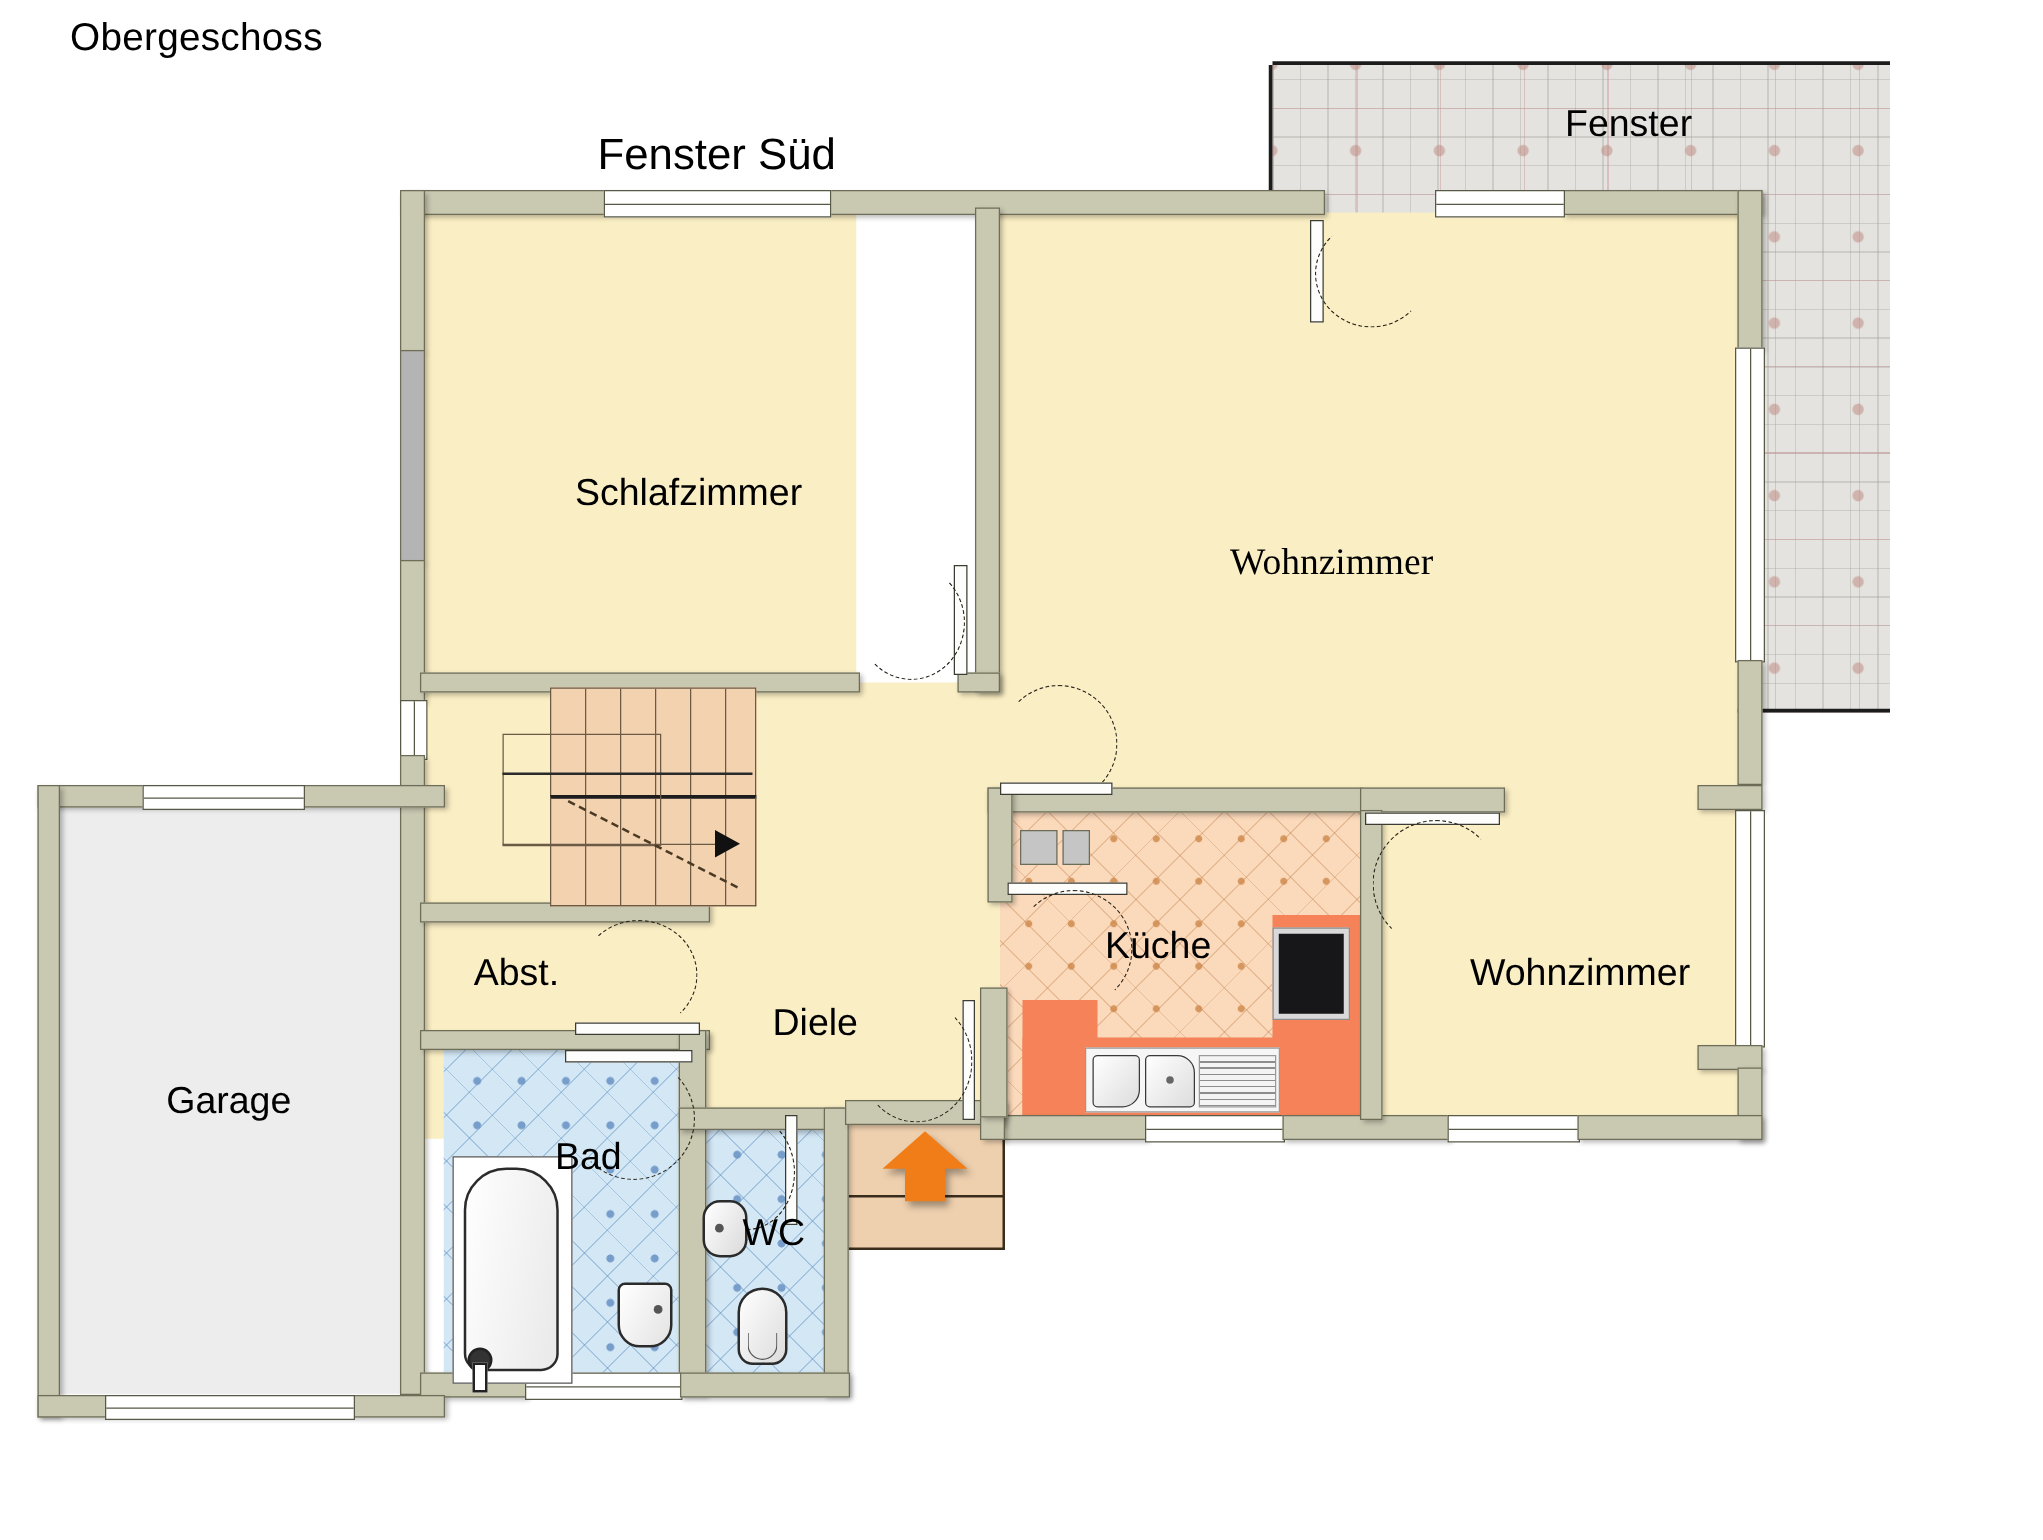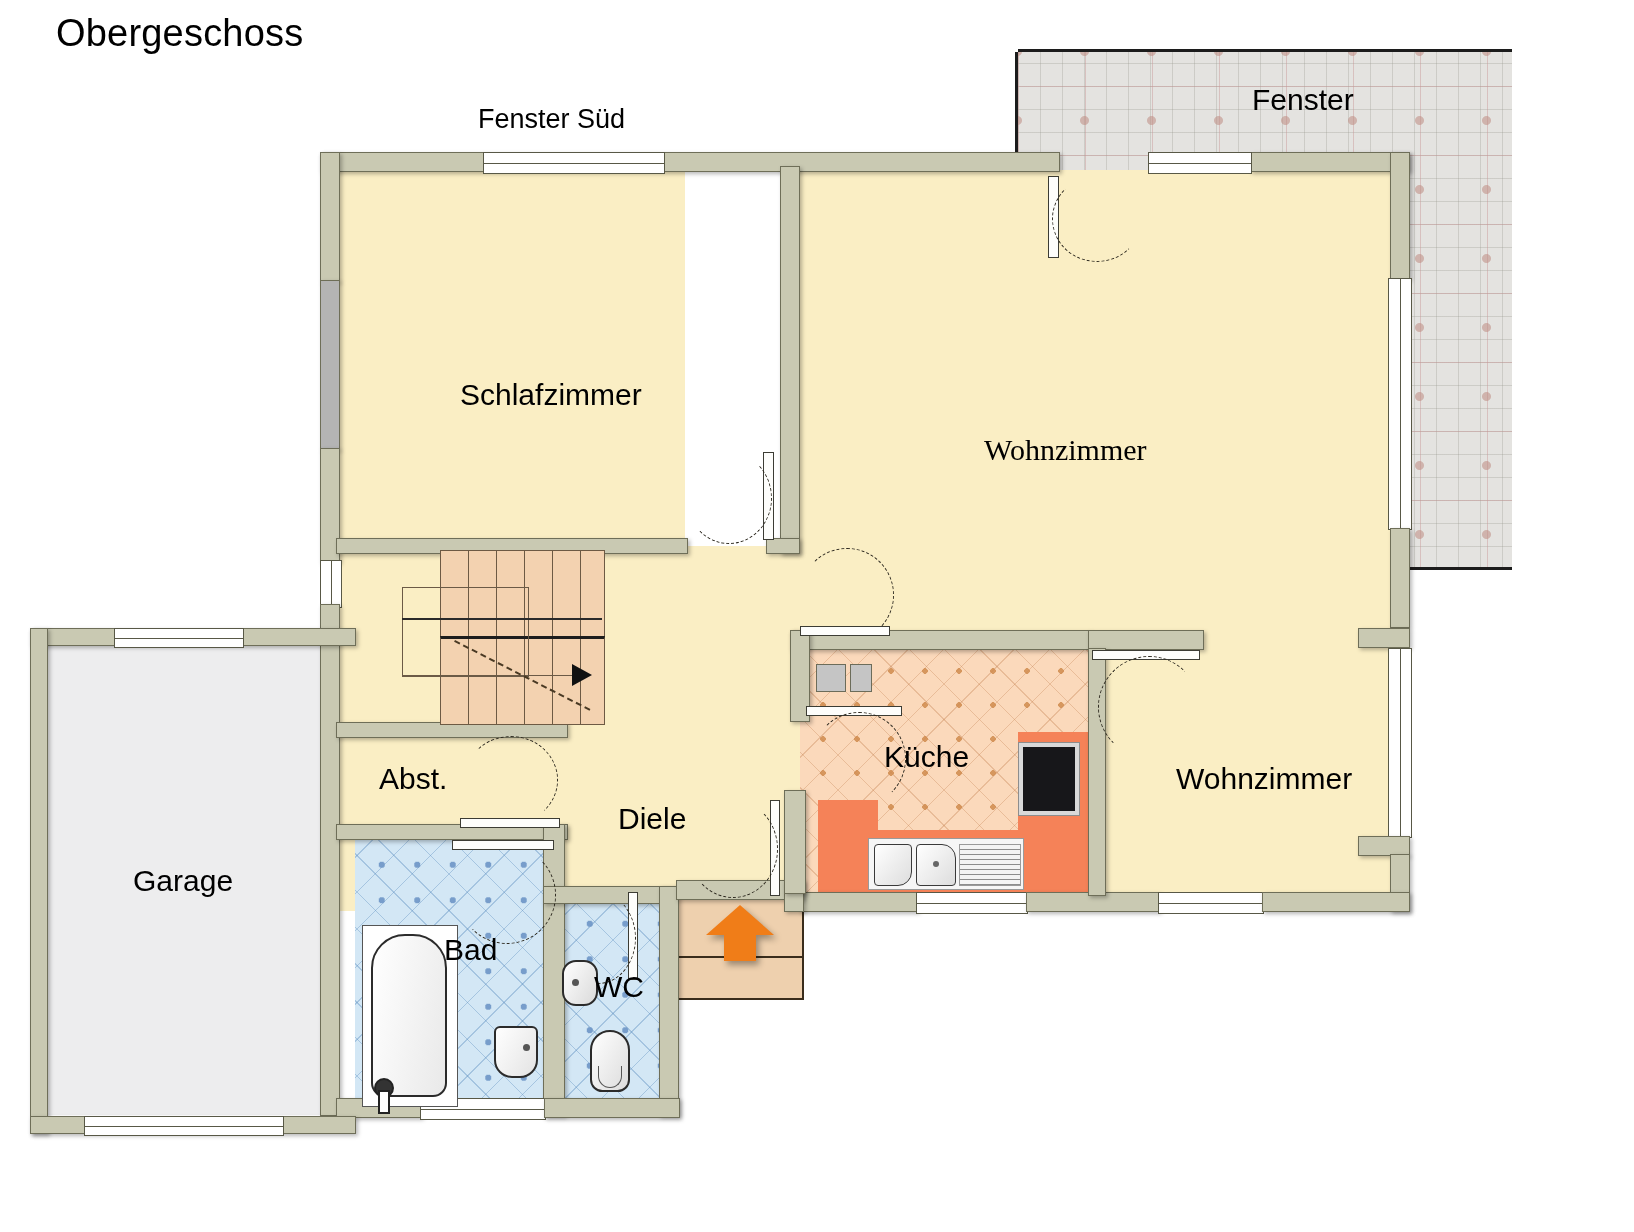--- a/index.html
+++ b/index.html
@@ -1,22 +1,22 @@
 <!DOCTYPE html>
 <html><head>
 <meta charset="utf-8">
 <style>
   html,body{margin:0;padding:0;background:#ffffff;}
   body{width:1634px;height:1232px;overflow:hidden;font-family:"Liberation Sans",sans-serif;}
   #stage{position:relative;width:1634px;height:1232px;background:#ffffff;}
 
   .lbl{position:absolute;color:#000;white-space:nowrap;}
-  .title{font-size:38px;letter-spacing:.2px;}
+  .title{font-size:31px;letter-spacing:.2px;}
   .roomlbl{font-size:30px;}
-  .smalllbl{font-size:27px;}
+  .smalllbl{font-size:35px;}
 
   
   .fill{position:absolute;}
   .f-cream{background:#faeec4;}
   .f-gray{background:#ededee;}
   .f-entry{background:#eed0ae;}
   .f-orange{background:#f58258;}
 
   
   .f-kitchen{
@@ -276,16 +276,16 @@
   <svg class="entryarrow" style="left:704px;top:903px;" width="72" height="62" viewBox="0 0 72 62">
     <polygon points="36,2 70,32 52,32 52,58 20,58 20,32 2,32" fill="#f07d18"></polygon>
   </svg>
 
   <div class="lbl roomlbl" style="left:460px;top:378px;">Schlafzimmer</div>
   <div class="lbl roomlbl" style="left:984px;top:433px;font-family:Liberation Serif, serif;">Wohnzimmer</div>
   <div class="lbl roomlbl" style="left:1176px;top:762px;">Wohnzimmer</div>
   <div class="lbl roomlbl" style="left:884px;top:740px;">Küche</div>
   <div class="lbl roomlbl" style="left:618px;top:760px;margin-top:42px;">Diele</div>
   <div class="lbl roomlbl" style="left:379px;top:762px;">Abst.</div>
-  <div class="lbl roomlbl" style="left:444px;top:933px;">Bad</div>
+  <div class="lbl roomlbl" style="left:444px;top:909px;">Bad</div>
   <div class="lbl roomlbl" style="left:594px;top:970px;">WC</div>
 
 </div>
 
 </body></html>

